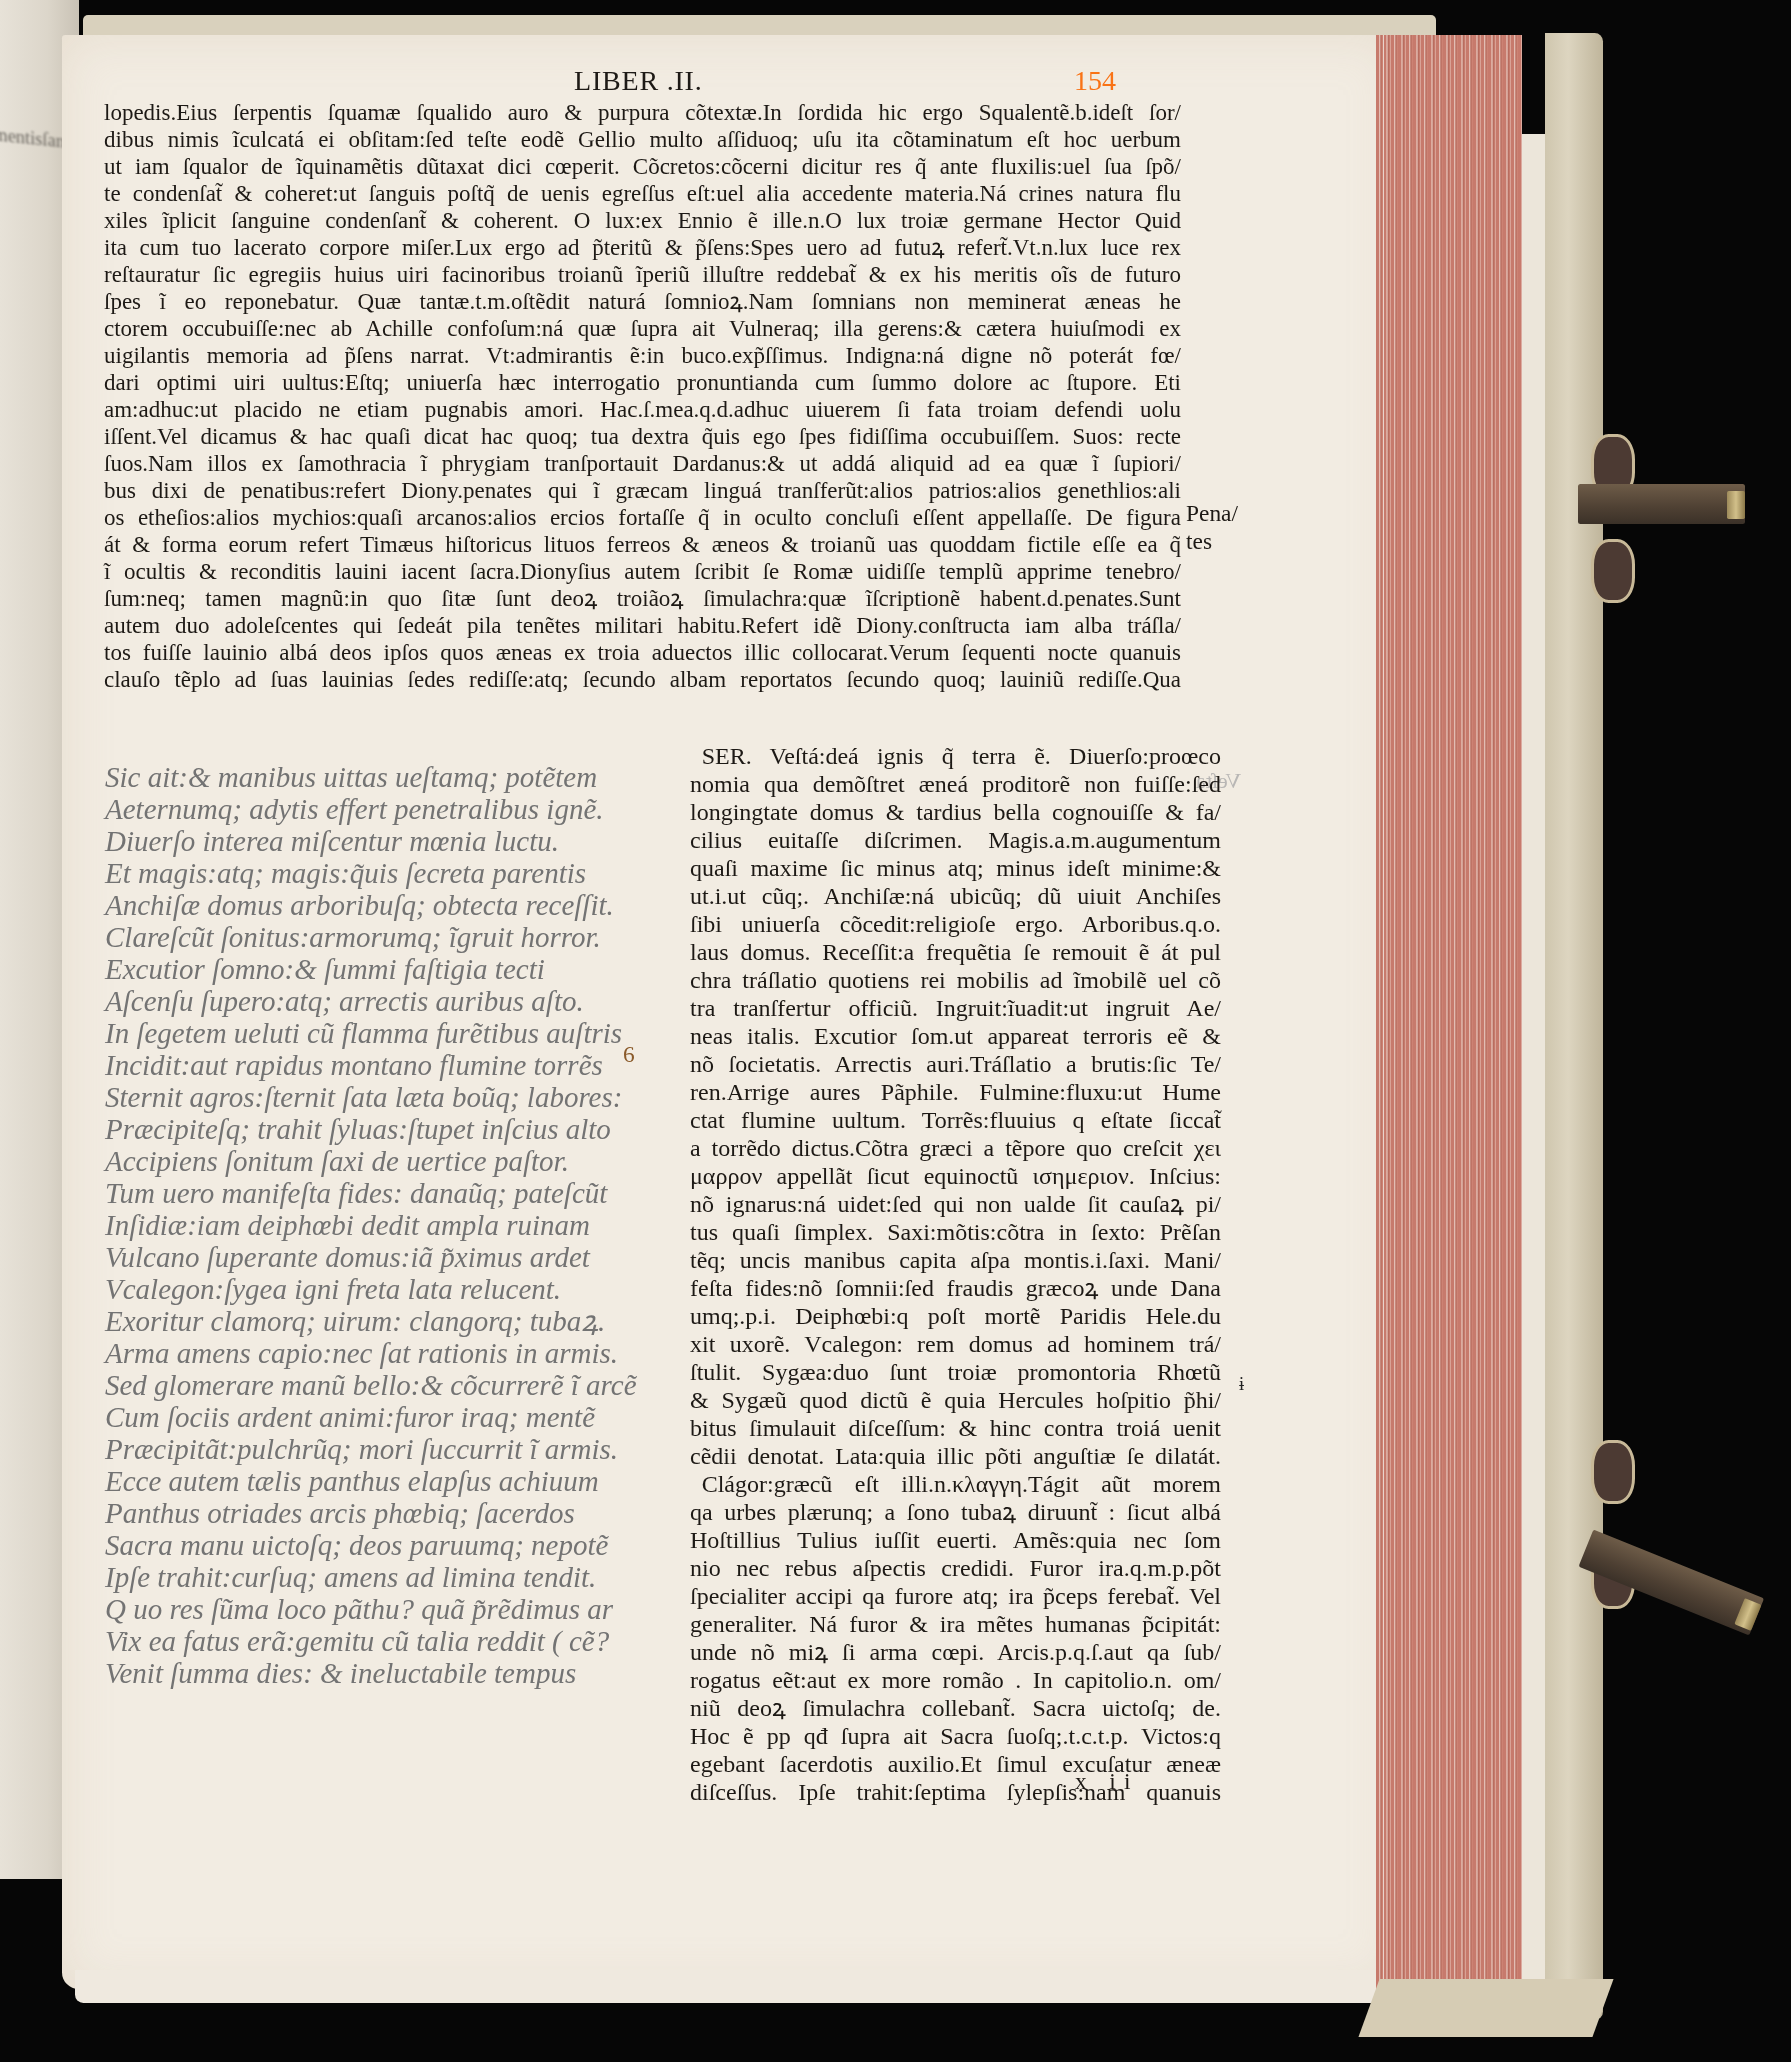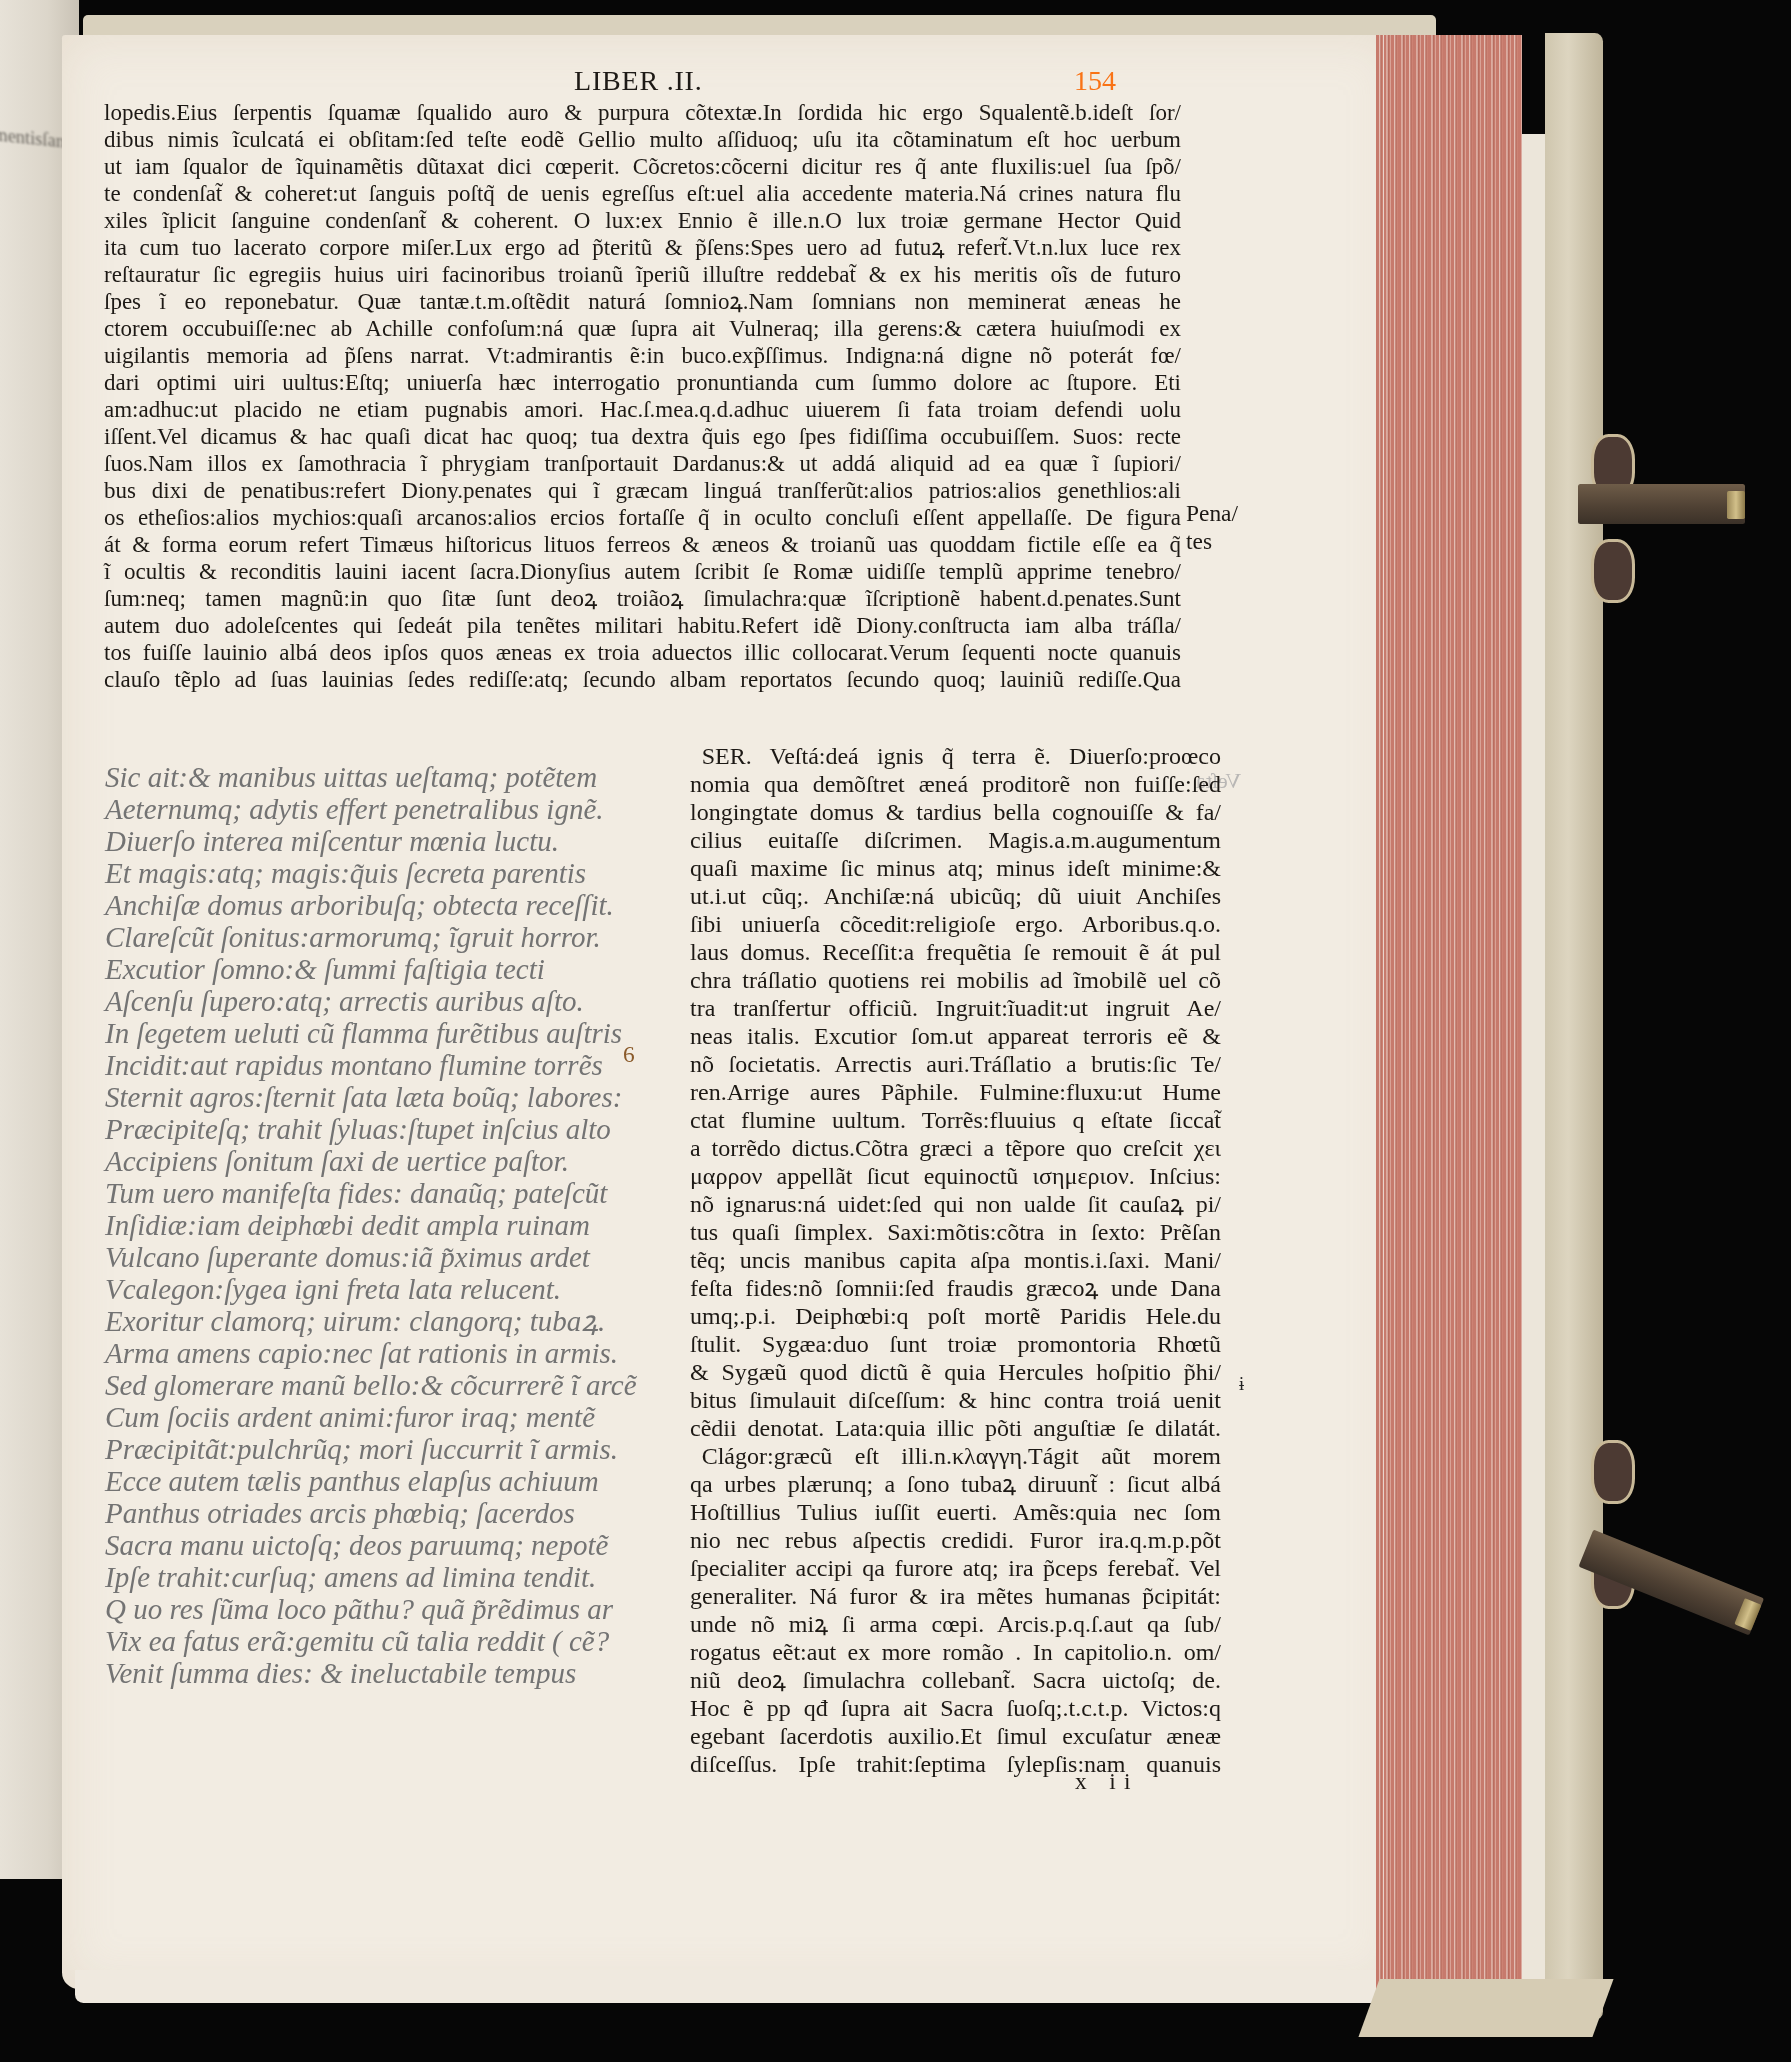--- a/index.html
+++ b/index.html
@@ -156,20 +156,21 @@
   <span class="ln">nõ ſocietatis. Arrectis auri.Tráſlatio a brutis:ſic Te/</span>
   <span class="ln">ren.Arrige aures Pãphile. Fulmine:fluxu:ut Hume</span>
   <span class="ln">ctat flumine uultum. Torrẽs:fluuius q eſtate ſiccat̃</span>
   <span class="ln">a torrẽdo dictus.Cõtra græci a tẽpore quo creſcit χει</span>
   <span class="ln">μαρρον appellãt ſicut equinoctũ ισημεριον. Inſcius:</span>
   <span class="ln">nõ ignarus:ná uidet:ſed qui non ualde ſit cauſaꝝ pi/</span>
   <span class="ln">tus quaſi ſimplex. Saxi:mõtis:cõtra in ſexto: Prẽſan</span>
   <span class="ln">tẽq; uncis manibus capita aſpa montis.i.ſaxi. Mani/</span>
   <span class="ln">feſta fides:nõ ſomnii:ſed fraudis græcoꝝ unde Dana</span>
   <span class="ln">umq;.p.i. Deiphœbi:q poſt mortẽ Paridis Hele.du</span>
+  <span class="ln">xit uxorẽ. Vcalegon: rem domus ad hominem trá/</span>
   <span class="ln">ſtulit. Sygæa:duo ſunt troiæ promontoria Rhœtũ</span>
   <span class="ln">&amp; Sygæũ quod dictũ ẽ quia Hercules hoſpitio p̃hi/</span>
   <span class="ln">bitus ſimulauit diſceſſum: &amp; hinc contra troiá uenit</span>
   <span class="ln">cẽdii denotat. Lata:quia illic põti anguſtiæ ſe dilatát.</span>
   <span class="ln indent">Clágor:græcũ eſt illi.n.κλαγγη.Tágit aũt morem</span>
   <span class="ln">qa urbes plærunq; a ſono tubaꝝ diruunt̃ : ſicut albá</span>
   <span class="ln">Hoſtillius Tulius iuſſit euerti. Amẽs:quia nec ſom</span>
   <span class="ln">nio nec rebus aſpectis credidi. Furor ira.q.m.p.põt</span>
   <span class="ln">ſpecialiter accipi qa furore atq; ira p̃ceps ferebat̃. Vel</span>
   <span class="ln">generaliter. Ná furor &amp; ira mẽtes humanas p̃cipitát:</span>

